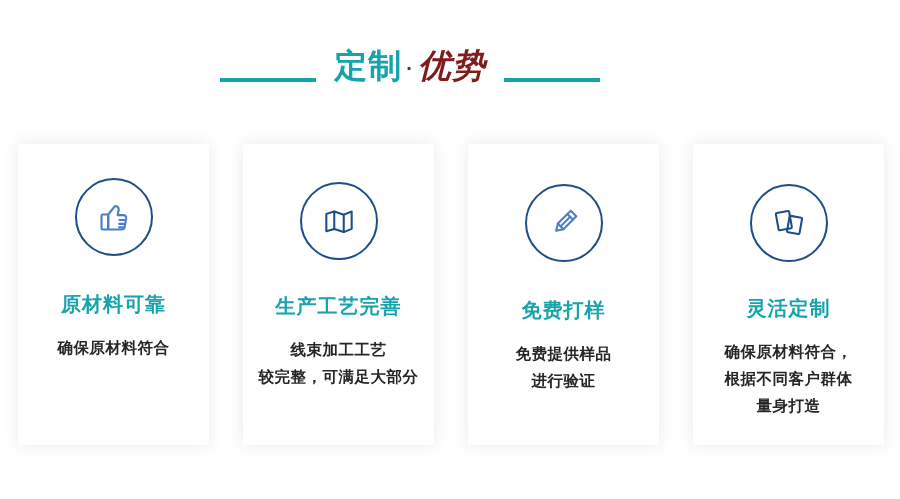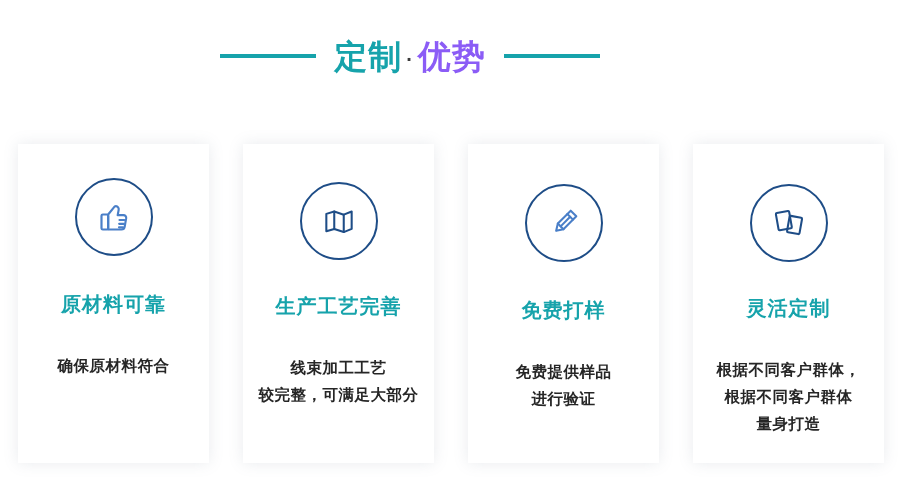--- a/index.html
+++ b/index.html
@@ -16,21 +16,21 @@
   }
 
   
   .heading {
     position: absolute;
     top: 30px;
     left: 0;
     width: 820px;
     height: 52px;
     display: flex;
-    align-items: center;
+    align-items: flex-end;
     justify-content: center;
     gap: 18px;
   }
   .rule {
     width: 96px;
     height: 4px;
     background: #16a3ab;
     flex: none;
   }
   .heading-text {
@@ -43,21 +43,21 @@
     align-items: baseline;
   }
   .heading-accent { color: #16a3ab; }
   .heading-dot {
     color: #3b3b3b;
     font-size: 20px;
     padding: 0 4px;
     position: relative;
     top: -2px;
   }
-  .heading-main { color: #8b5cf6; }
+  .heading-main { color: #7f1d1d; font-style: italic; }
 
   
   .cards {
     position: absolute;
     top: 144px;
     left: 18px;
     width: 866px;
     display: flex;
     gap: 34px;
   }
@@ -85,21 +85,21 @@
 
   .card-title {
     margin-top: 36px;
     font-size: 20px;
     font-weight: bold;
     color: #16a3ab;
     letter-spacing: 1px;
     line-height: 1.2;
   }
   .card-desc {
-    margin-top: 36px;
+    margin-top: 18px;
     font-size: 15.5px;
     font-weight: bold;
     color: #262626;
     line-height: 27px;
     letter-spacing: 0.5px;
   }
   .card-desc .line { display: block; white-space: nowrap; }
 
   
   .card--2 .icon-wrap { margin-top: 20px; }
@@ -175,19 +175,19 @@
 
   <div class="card card--4">
     <div class="icon-wrap">
       <svg width="38" height="38" viewBox="0 0 48 48" fill="none" stroke="#1e4d87" stroke-width="2.6" stroke-linecap="round" stroke-linejoin="round">
         <rect x="9" y="10" width="17" height="22" rx="1.4" transform="rotate(-10 17.5 21)"></rect>
         <rect x="23" y="16" width="16" height="21" rx="1.4" transform="rotate(10 31 26.5)"></rect>
       </svg>
     </div>
     <div class="card-title">灵活定制</div>
     <div class="card-desc">
-      <span class="line">根据不同客户群体，</span>
+      <span class="line">确保原材料符合，</span>
       <span class="line">根据不同客户群体</span>
       <span class="line">量身打造</span>
     </div>
   </div>
 
 </div>
 
 </body></html>

